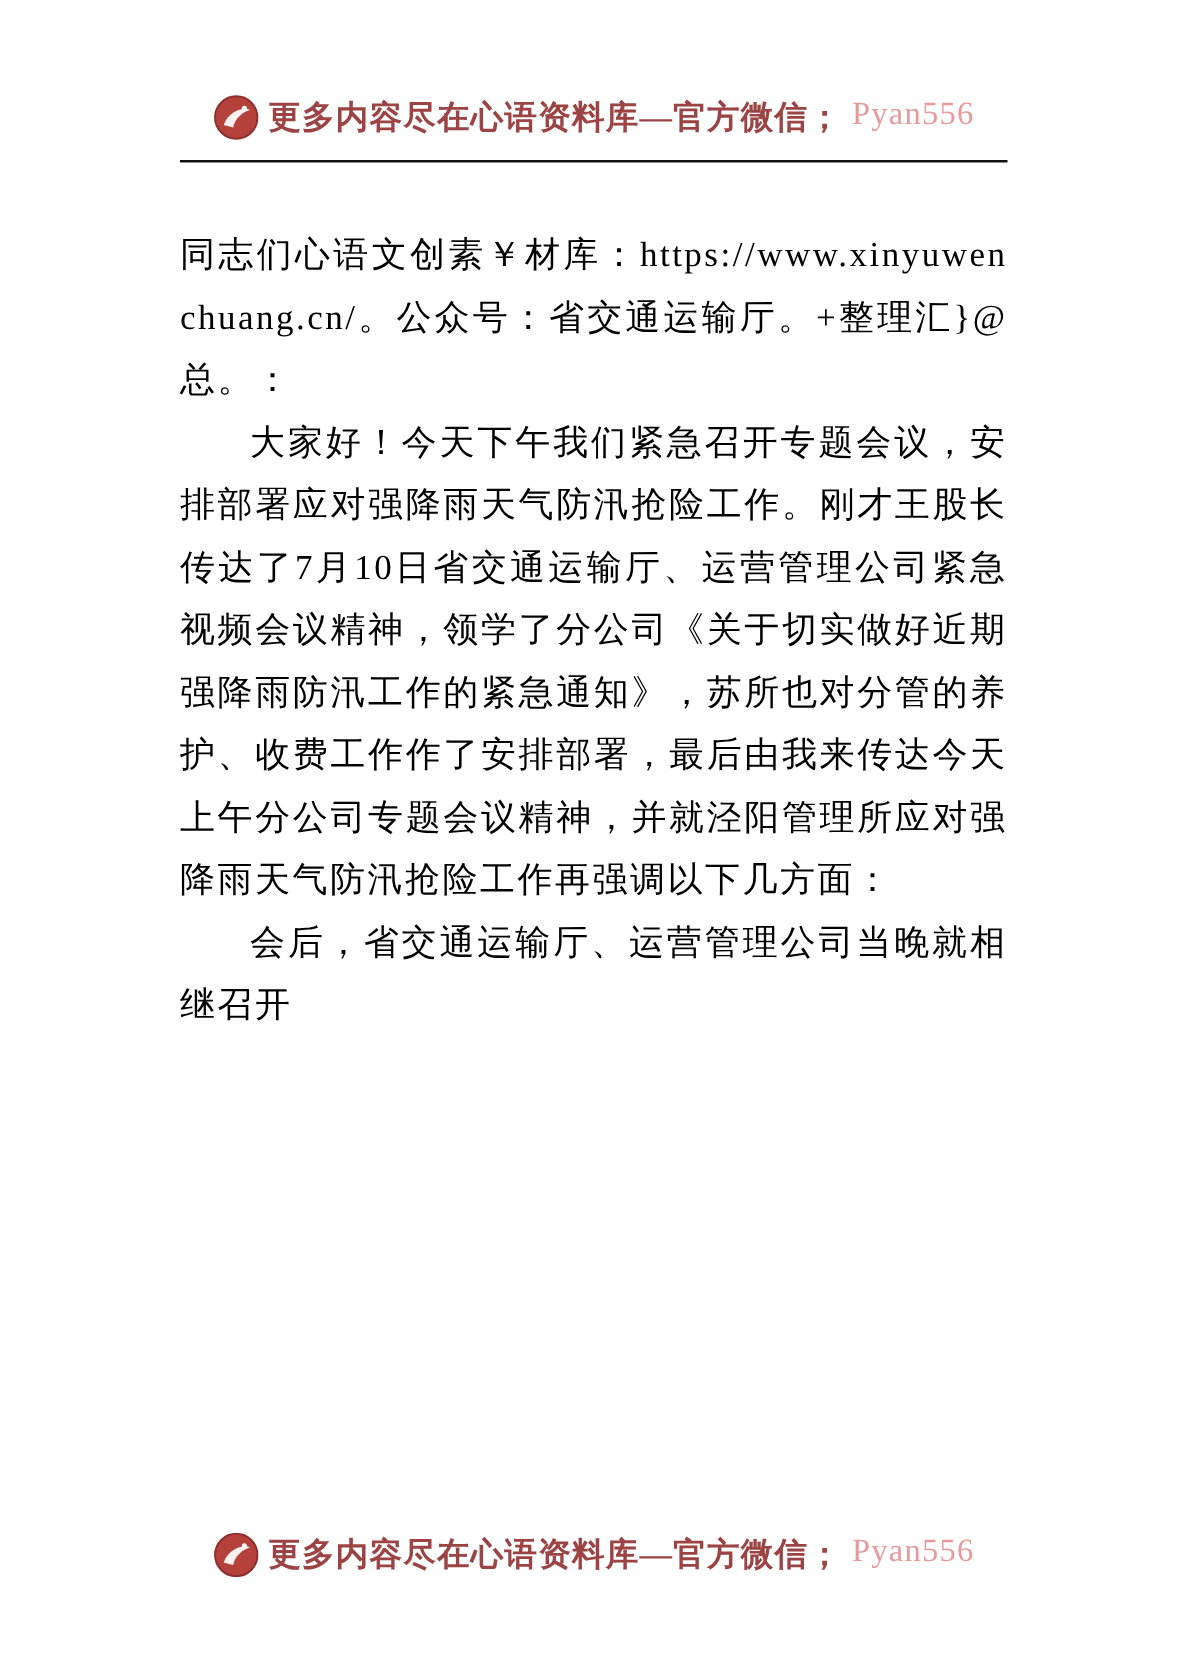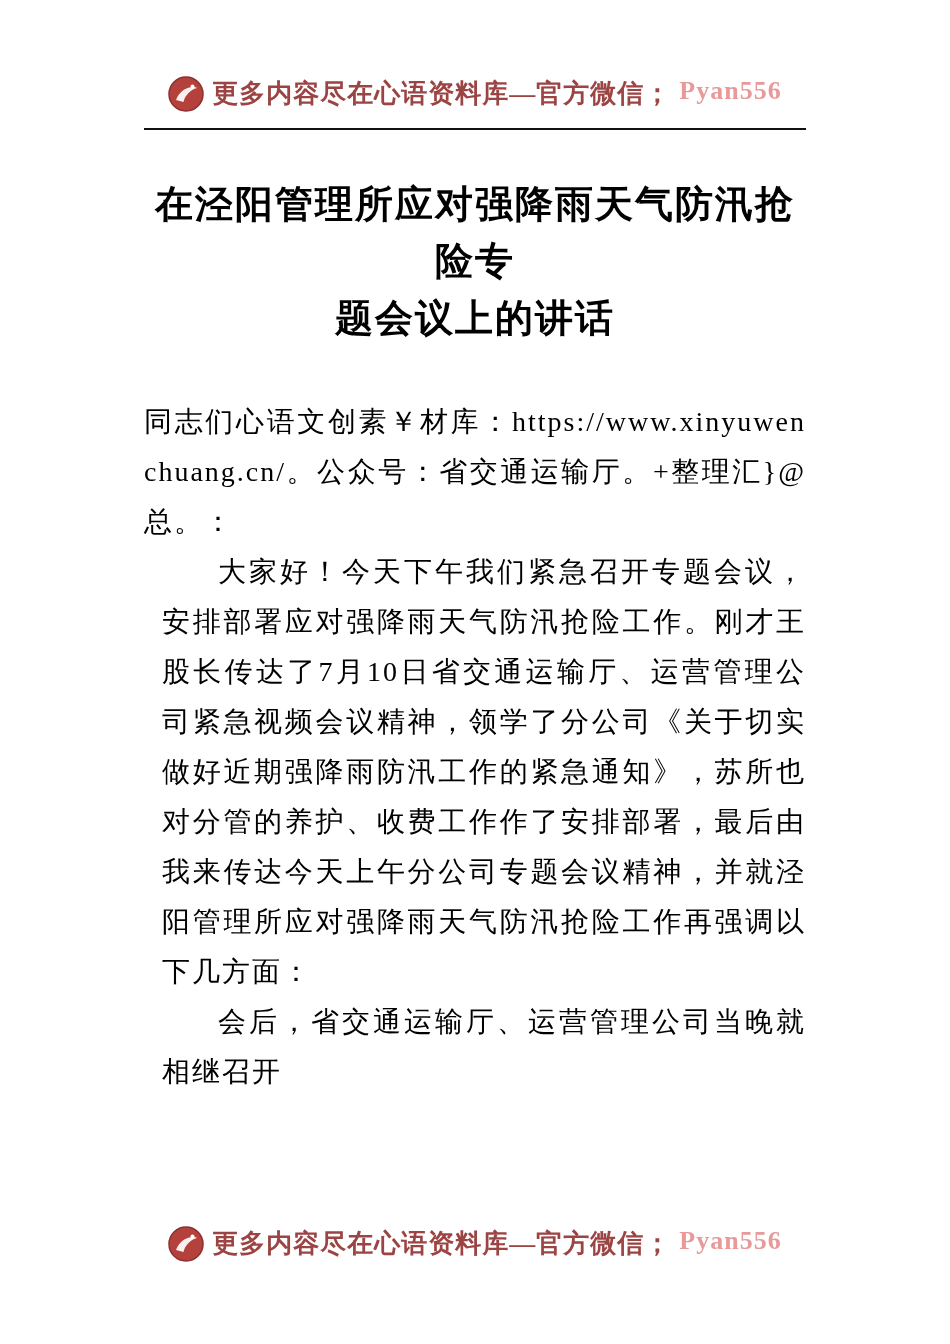--- a/index.html
+++ b/index.html
@@ -37,21 +37,21 @@
     display: inline-block;
   }
   .brand-text {
     font-size: 26px;
     font-weight: bold;
     color: #9c4444;
     letter-spacing: 1px;
   }
   .brand-handle {
     font-size: 26px;
-    font-weight: bold;
+    font-weight: normal;
     color: #e89a9a;
     letter-spacing: 1px;
   }
   .header-rule {
     border: none;
     border-top: 2.5px solid #111111;
     margin: 16px 0 0 0;
   }
 
   
@@ -80,21 +80,20 @@
     margin: 0;
     padding: 0;
   }
   .doc-body p.lead {
     text-indent: 0;
     word-break: break-all;
     text-align: justify;
   }
   .doc-body p.indent {
     text-indent: 2em;
-    margin-left: 18px;
   }
 
   
   .brand-row.bottom {
     position: absolute;
     left: 0;
     right: 0;
     bottom: 82px;
   }
 </style>
@@ -111,24 +110,20 @@
         <path d="M8 24 C12 12, 25 9, 29 12 C23 13.5, 17 19, 15.5 26 Z" fill="#ffffff" opacity="0.92"></path>
         <circle cx="24.5" cy="10.5" r="2" fill="#ffffff"></circle>
       </svg>
     </span>
     <span class="brand-text">更多内容尽在心语资料库—官方微信；</span>
     <span class="brand-handle">Pyan556</span>
   </div>
 
   <hr class="header-rule">
 
-  <h1 class="doc-title">
-    <span class="title-line">在泾阳管理所应对强降雨天气防汛抢险专</span>
-    <span class="title-line">题会议上的讲话</span>
-  </h1>
 
   <div class="doc-body">
     <p class="lead">同志们心语文创素￥材库：https://www.xinyuwenchuang.cn/。公众号：省交通运输厅。+整理汇}@总。：</p>
     <p class="indent">大家好！今天下午我们紧急召开专题会议，安排部署应对强降雨天气防汛抢险工作。刚才王股长传达了7月10日省交通运输厅、运营管理公司紧急视频会议精神，领学了分公司《关于切实做好近期强降雨防汛工作的紧急通知》，苏所也对分管的养护、收费工作作了安排部署，最后由我来传达今天上午分公司专题会议精神，并就泾阳管理所应对强降雨天气防汛抢险工作再强调以下几方面：</p>
     <p class="indent">会后，省交通运输厅、运营管理公司当晚就相继召开</p>
   </div>
 
   <div class="brand-row bottom">
     <span class="brand-logo">
       <svg viewBox="0 0 36 36" width="36" height="36" aria-hidden="true">

